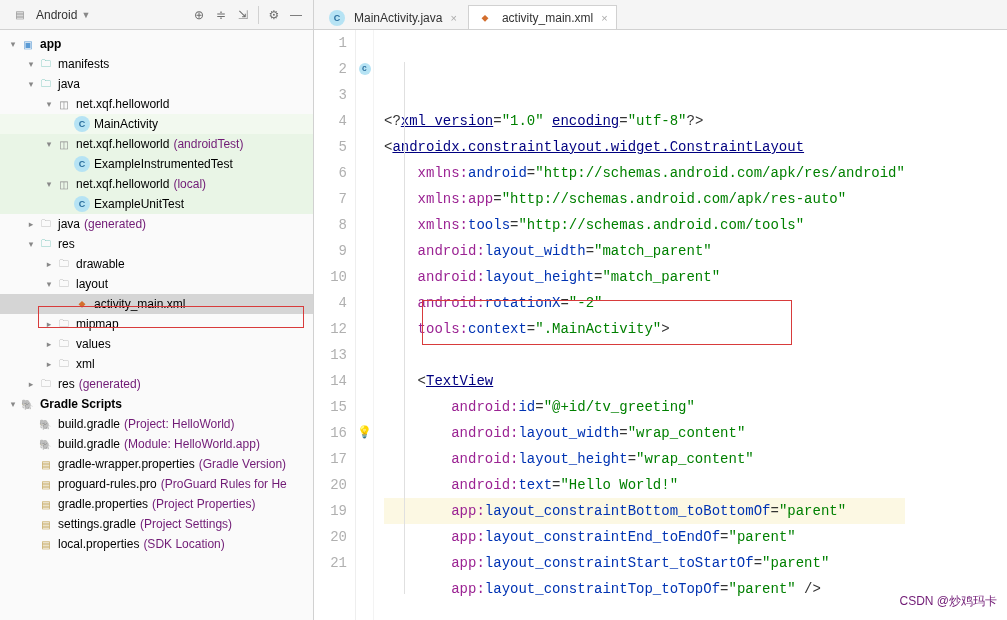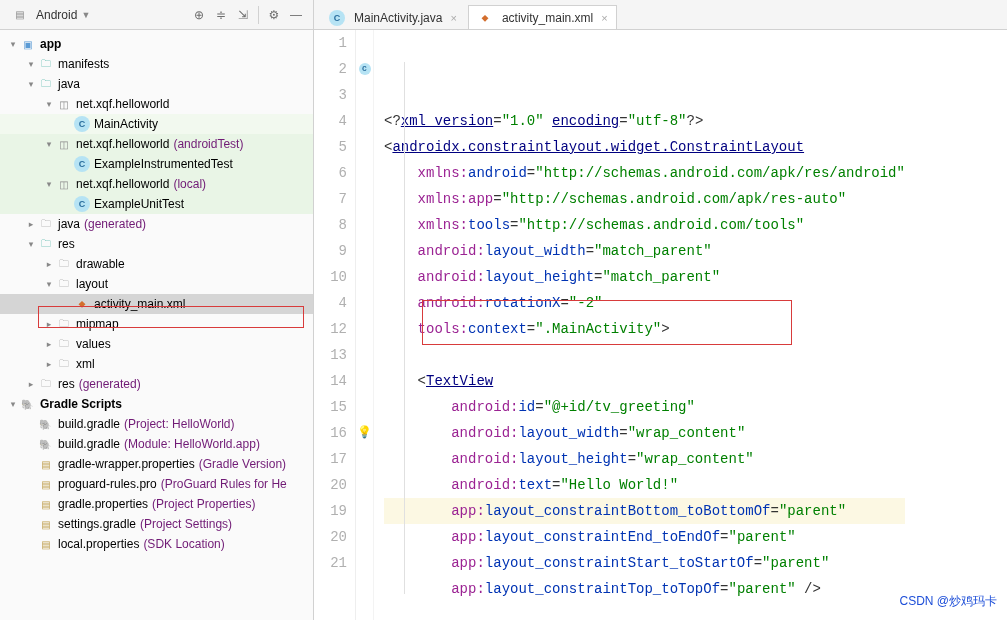--- a/index.html
+++ b/index.html
@@ -46,21 +46,21 @@
 .c-mark { width: 12px; height: 12px; background: #b6e3f4; border-radius: 50%; color: #2a6e9e; font-size: 8px; font-weight: bold; display: flex; align-items: center; justify-content: center; }
 .code { padding-left: 10px; white-space: pre; position: relative; }
 .code .ln { height: 26px; }
 .code .ln.lhl { background: #fcf8e3; }
 .p-tag { color: #000080; text-decoration: underline; }
 .p-attr-ns { color: #9b2393; }
 .p-attr { color: #0033b3; }
 .p-str { color: #008000; }
 .p-txt { color: #333; }
 .vline { position: absolute; left: 30px; top: 32px; bottom: 26px; width: 1px; background: #e0e0e0; }
-.watermark { position: absolute; right: 10px; bottom: 6px; color: #1d4ed8; font-family: sans-serif; font-size: 12px; }
+.watermark { position: absolute; right: 10px; bottom: 6px; color: #701a75; font-family: sans-serif; font-size: 12px; }
 </style>
 </head>
 <body>
 
 <div class="sidebar">
   <div class="sb-header">
     <div class="proj-dd">
       <span class="ic folder">▤</span>
       <span>Android</span>
       <span style="font-size:9px;color:#888">▼</span>

